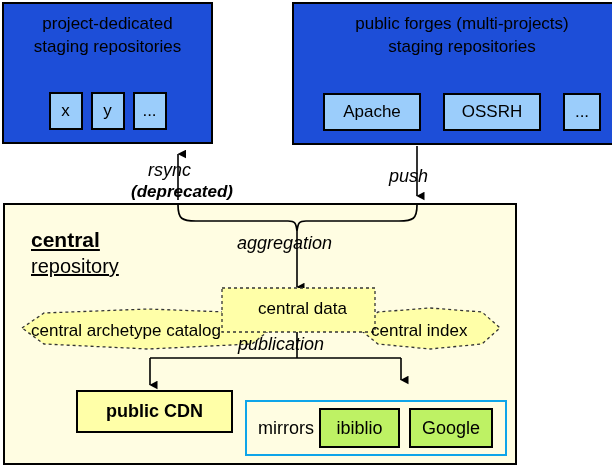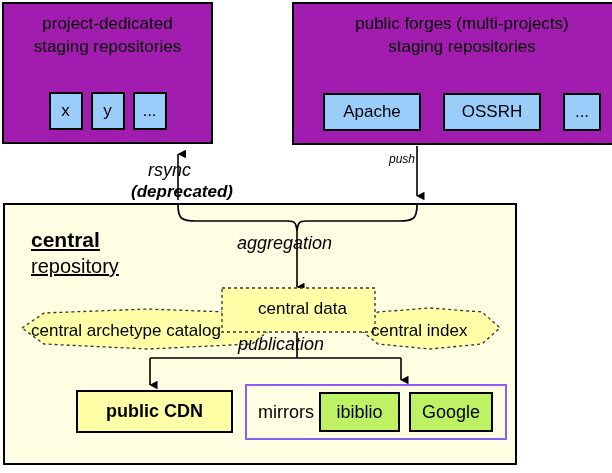--- a/index.html
+++ b/index.html
@@ -4,21 +4,21 @@
 <style>
   html,body{margin:0;padding:0;background:#ffffff;}
   body{width:612px;height:473px;position:relative;overflow:hidden;
        font-family:"Liberation Sans","DejaVu Sans",sans-serif;color:#000;}
   #canvas{position:absolute;left:0;top:0;width:612px;height:473px;}
   .svg-layer{position:absolute;left:0;top:0;width:612px;height:473px;pointer-events:none;}
 
   
   .stage-box{
     position:absolute;
-    background:#a21caf;
+    background:#1d4ed8;
     border:2px solid #000;
     box-sizing:border-box;
   }
   #box-project{left:2px;top:2px;width:211px;height:142px;}
   #box-forges{left:268px;top:2px;width:340px;height:143px;margin-left:24px;}
 
   .stage-title{
     text-align:center;
     font-size:17px;
     line-height:23px;
@@ -67,21 +67,21 @@
   #central-title .b{font-weight:bold;font-size:21px;}
 
   
   .edge-label{
     position:absolute;
     font-style:italic;
     white-space:nowrap;
   }
   #lbl-rsync{left:148px;top:160px;font-size:18px;}
   #lbl-deprecated{left:131px;top:182px;font-size:17px;font-weight:bold;}
-  #lbl-push{left:389px;top:152px;font-size:12px;}
+  #lbl-push{left:389px;top:166px;font-size:18px;}
   #lbl-aggregation{left:237px;top:233px;font-size:18px;}
   #lbl-publication{left:238px;top:334px;font-size:18px;}
 
   
   .dashed-label{
     position:absolute;
     font-size:17px;
     white-space:nowrap;
     color:#000;
   }
@@ -90,22 +90,22 @@
   #lbl-index{left:371px;top:321px;}
 
   
   #box-cdn{
     position:absolute;left:76px;top:390px;width:157px;height:43px;
     background:#ffffa8;border:2px solid #000;box-sizing:border-box;
     display:flex;align-items:center;justify-content:center;
     font-size:18px;font-weight:bold;
   }
   #box-mirrors{
-    position:absolute;left:245px;top:384px;width:262px;height:56px;
-    background:#fffde2;border:2px solid #8b5cf6;box-sizing:border-box;
+    position:absolute;left:245px;top:400px;width:262px;height:56px;
+    background:#fffde2;border:2px solid #0ea5e9;box-sizing:border-box;
     display:flex;align-items:center;
   }
   #lbl-mirrors{font-size:18px;margin-left:11px;margin-right:5px;}
   .mirror-chip{
     background:#bef264;border:2px solid #000;box-sizing:border-box;
     height:40px;display:flex;align-items:center;justify-content:center;
     font-size:18px;margin-right:9px;
   }
   #mirror-ibiblio{width:81px;}
   #mirror-google{width:84px;}

